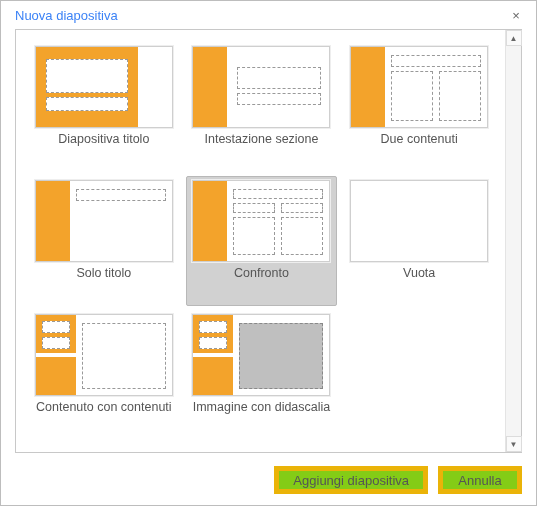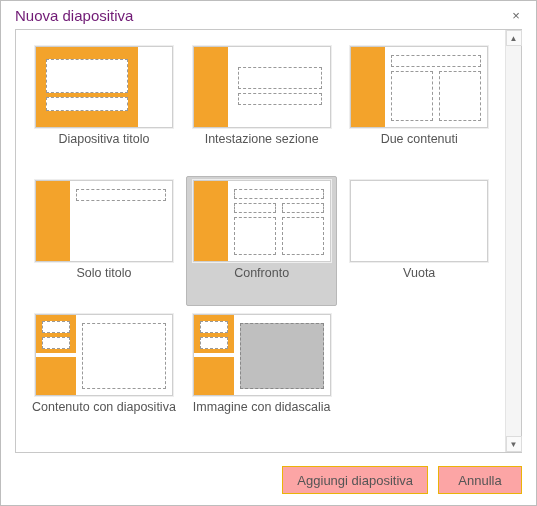--- a/index.html
+++ b/index.html
@@ -17,22 +17,22 @@
     background: #fff;
     display: flex; flex-direction: column;
   }
   .titlebar {
     height: 34px;
     display: flex; align-items: center;
     padding: 0 8px 0 14px;
   }
   .titlebar .title {
     flex: 1;
-    font-size: 15px;
-    color: #701a75;
+    font-size: 13px;
+    color: #3b82f6;
   }
   .close-btn {
     width: 24px; height: 24px;
     display: flex; align-items: center; justify-content: center;
     color: #666;
     cursor: pointer;
   }
   .content-wrap {
     flex: 1;
     margin: 0 14px 10px 14px;
@@ -100,22 +100,22 @@
   .buttonbar {
     height: 48px;
     display: flex; justify-content: flex-end; align-items: center;
     padding: 0 14px 8px 14px;
     gap: 10px;
   }
   .btn {
     min-width: 84px;
     height: 28px;
     padding: 0 14px;
-    border: 1px solid #eab308;
-    background: #fca5a5;
+    border: 5px solid #eab308;
+    background: #84cc16;
     color: #555;
     font-size: 13px;
     cursor: pointer;
     display: flex; align-items: center; justify-content: center;
   }
 </style>
 </head>
 <body>
 
 <div class="dialog">
@@ -185,21 +185,21 @@
       </div>
 
       <div class="layout-option">
         <div class="thumb">
           <div class="acc" style="left:0;top:0;width:40px;height:38px;"></div>
           <div class="acc" style="left:0;top:42px;width:40px;height:40px;"></div>
           <div class="ph" style="left:6px;top:6px;width:28px;height:12px;"></div>
           <div class="ph" style="left:6px;top:22px;width:28px;height:12px;"></div>
           <div class="ph" style="left:46px;top:8px;width:84px;height:66px;"></div>
         </div>
-        <div class="layout-label">Contenuto con diapositiva</div>
+        <div class="layout-label">Contenuto con contenuti</div>
       </div>
 
       <div class="layout-option">
         <div class="thumb">
           <div class="acc" style="left:0;top:0;width:40px;height:38px;"></div>
           <div class="acc" style="left:0;top:42px;width:40px;height:40px;"></div>
           <div class="ph" style="left:6px;top:6px;width:28px;height:12px;"></div>
           <div class="ph" style="left:6px;top:22px;width:28px;height:12px;"></div>
           <div class="ph gray" style="left:46px;top:8px;width:84px;height:66px;"></div>
         </div>

